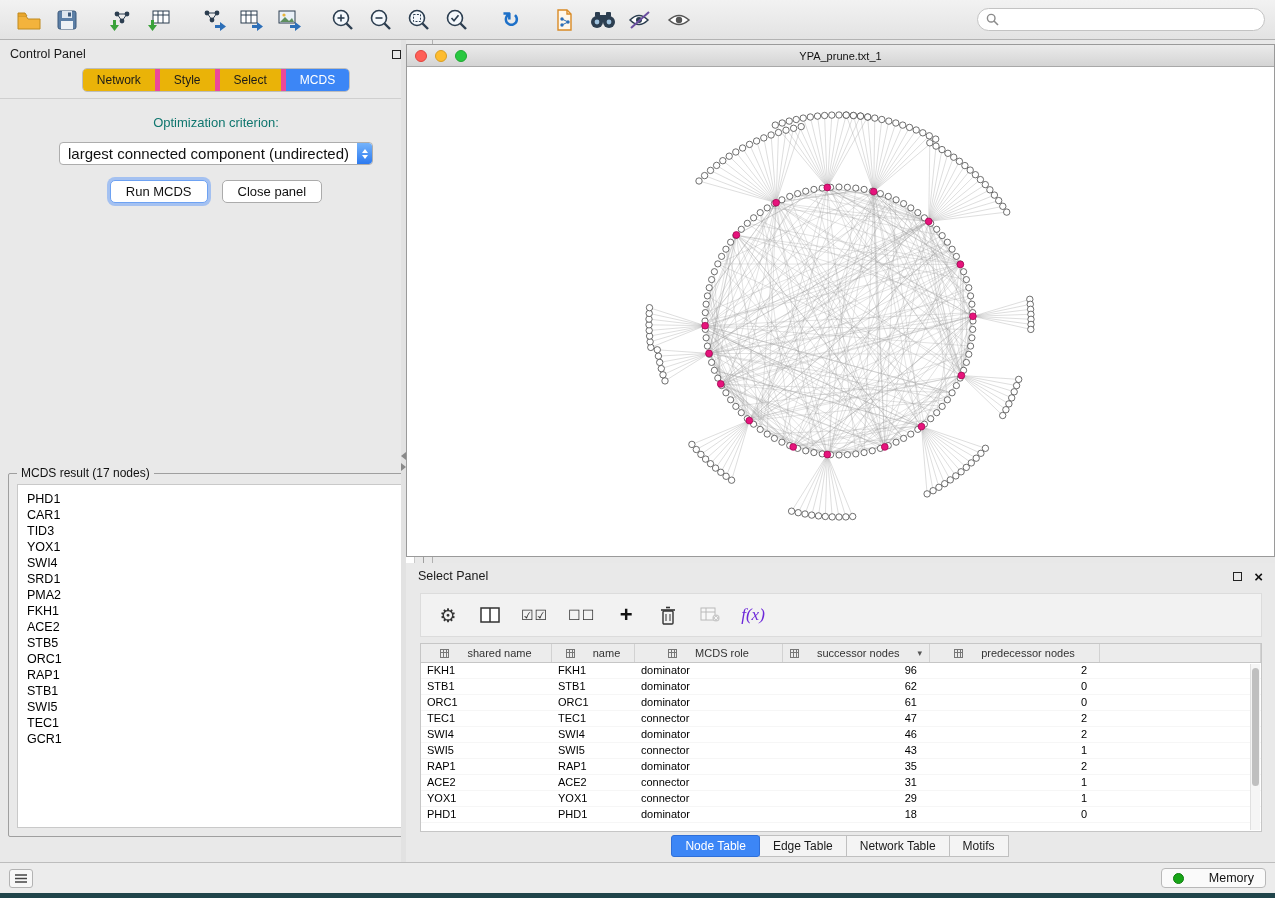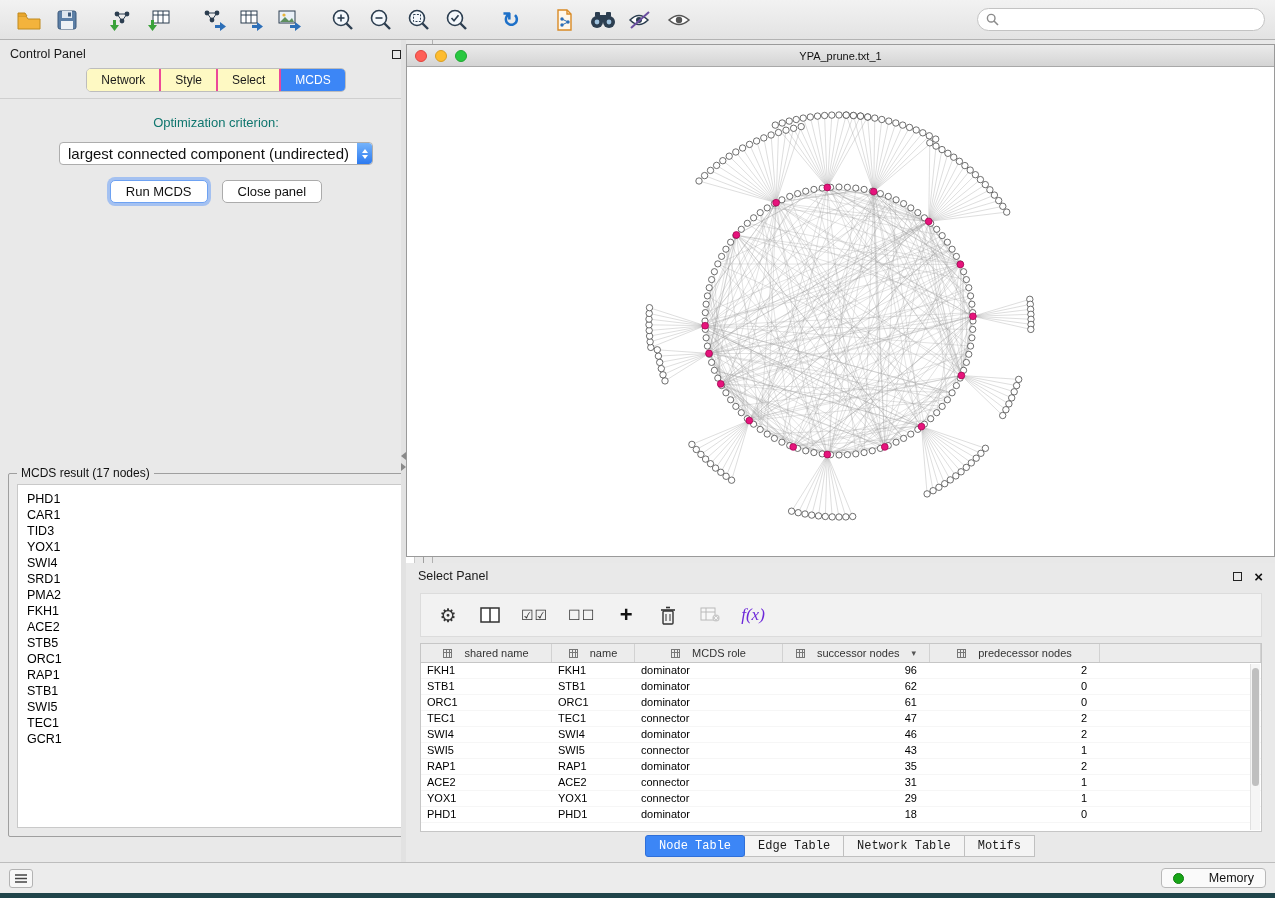--- a/index.html
+++ b/index.html
@@ -24,21 +24,21 @@
   
   .control-panel { position:absolute; left:0; top:40px; width:433px; bottom:36px;
     background:#e9e9e9; border-right:1px solid #b0b0b0; }
   .panel-header { height:28px; display:flex; align-items:center; padding:0 10px;
     font-size:12.5px; color:#1a1a1a; }
   .win-btns { margin-left:auto; display:flex; gap:12px; align-items:center; }
   .winbox { width:9px; height:9px; border:1.5px solid #222; display:inline-block; }
   .winx { font-size:15px; font-weight:bold; color:#111; line-height:9px; }
   .tabs-row { display:flex; justify-content:center; padding-bottom:6px; border-bottom:1px solid #cfcfcf; }
   .tabgroup { display:flex; border:1px solid #bdbdbd; border-radius:5px; overflow:hidden; background:#f4f4f4; }
-  .tab { font-size:12px; padding:4px 14px; color:#1a1a1a; border-right:2px solid #ec4899; background:#fef9c3; }
+  .tab { font-size:12px; padding:4px 14px; color:#1a1a1a; border-right:5px solid #ec4899; background:#eab308; }
   .tab:last-child { border-right:none; }
   .tab.active { background:#3c86f6; color:#fff; border-color:#3c86f6; }
   .cp-content { padding-top:16px; text-align:center; }
   .opt-label { font-size:13px; color:#0f766e; }
   .combo { margin:12px auto 0; width:314px; height:23px; background:#fff;
     border:1px solid #adadad; border-radius:4px; display:flex; align-items:center; overflow:hidden; }
   .combo .val { flex:1; font-size:15px; text-align:left; padding:0 8px; white-space:nowrap; color:#111; }
   .combo .cap { width:20px; height:100%; background:linear-gradient(#74b3fb,#2c7af0);
     display:flex; align-items:center; justify-content:center; border-radius:0 3px 3px 0; }
   .btnrow { margin-top:15px; display:flex; justify-content:center; gap:14px; }
@@ -82,29 +82,29 @@
   .chk-glyph { font-size:14px; color:#333; letter-spacing:1px; }
   .plus-glyph { font-size:22px; font-weight:bold; color:#111; line-height:1; }
   .fx-glyph { font-family:"Liberation Serif", serif; font-style:italic; font-size:17px; color:#6d28d9; }
   .disabled-glyph { opacity:.45; }
 
   :root { --tcols: 131px 83px 148px 147px 170px 1fr; }
   .table-wrap { position:absolute; left:14px; right:13px; top:80px; bottom:30px;
     background:#fff; border:1px solid #c6c6c6; overflow:hidden; }
   .thead { display:grid; grid-template-columns:var(--tcols); height:19px;
     background:#ececec; border-bottom:1px solid #c6c6c6; }
-  .th { display:flex; align-items:center; justify-content:center; gap:12px;
+  .th { display:flex; align-items:center; justify-content:center; gap:18px;
     font-size:11px; color:#333; border-right:1px solid #d2d2d2; overflow:hidden; white-space:nowrap; }
   .th .sort { font-size:9px; color:#555; }
   .trow { display:grid; grid-template-columns:var(--tcols); height:16px; border-bottom:1px solid #f6f6f6; }
   .tcell { font-size:11px; color:#000; padding:1px 6px; white-space:nowrap; overflow:hidden; }
   .tcell.r { text-align:right; padding-right:13px; }
   .vscroll { position:absolute; right:1px; top:20px; bottom:1px; width:10px; background:#f5f5f5; border-left:1px solid #e0e0e0; }
   .vthumb { position:absolute; left:1px; right:1px; top:4px; height:118px; background:#bfbfbf; border-radius:5px; }
-  .bottom-tabs { position:absolute; left:0; right:0; bottom:5px; display:flex; justify-content:center;font-family:Liberation Mono, monospace; }
+  .bottom-tabs { position:absolute; left:0; right:0; bottom:5px; display:flex; justify-content:center; }
   .btab { font-size:12px; padding:3px 13px; background:#f4f4f4; border:1px solid #c0c0c0;
     margin-left:-1px; color:#1a1a1a; }
   .btab.active { background:#3c86f6; color:#fff; border-color:#2f6fd8; border-radius:3px; position:relative; z-index:1; }
 
   
   .statusbar { position:absolute; left:0; right:0; bottom:5px; height:31px;
     background:#ececec; border-top:1px solid #bdbdbd; display:flex; align-items:center; padding:0 9px; }
   .menu-btn { width:24px; height:19px; border:1px solid #b3b3b3; background:#f7f7f7;
     border-radius:3px; display:flex; align-items:center; justify-content:center; }
   .memory-btn { margin-left:auto; display:flex; align-items:center; gap:25px;

